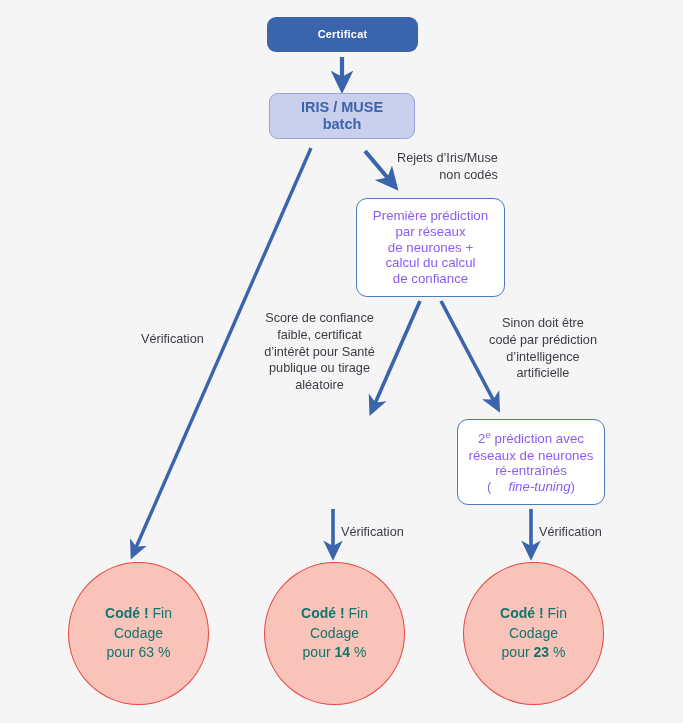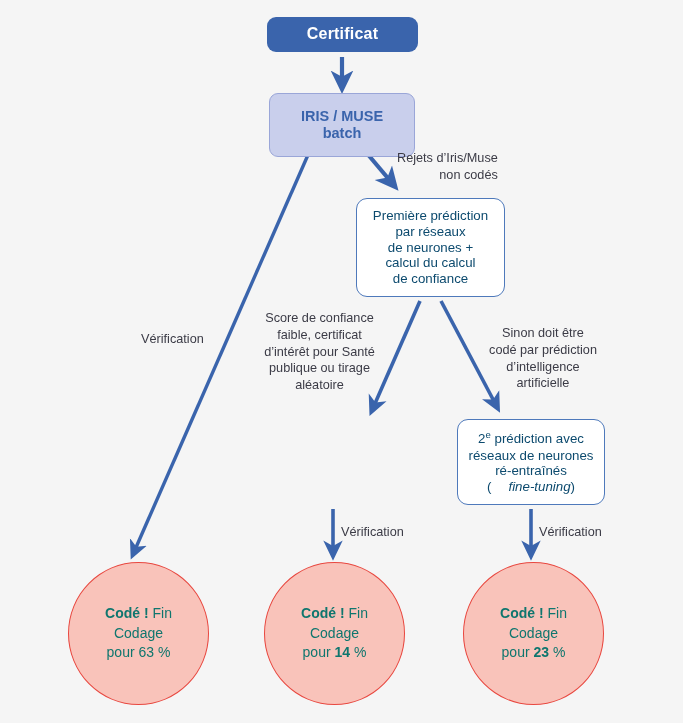--- a/index.html
+++ b/index.html
@@ -39,42 +39,42 @@
   }
 
   
   #node-certificat {
     left: 267px; top: 17px;
     width: 151px; height: 35px;
     background: #3a64ac;
     border-radius: 9px;
     color: #ffffff;
     font-weight: bold;
-    font-size: 16px;
+    font-size: 11px;
     letter-spacing: 0.2px;
   }
 
   
   #node-iris {
     left: 269px; top: 93px;
-    width: 146px; height: 64px;
+    width: 146px; height: 46px;
     background: #c9cfec;
     border: 1.2px solid #9aa6d8;
     border-radius: 9px;
     color: #3a64ac;
     font-weight: bold;
     font-size: 14.5px;
   }
 
   
   .box-white {
     background: #ffffff;
     border: 1.1px solid #4e79bb;
     border-radius: 11px;
-    color: #0c4a6e;
+    color: #8b5cf6;
     font-size: 13.3px;
   }
   #node-premiere {
     left: 356px; top: 198px;
     width: 149px; height: 99px;
   }
   #node-equipe {
     left: 259px; top: 423px;
     width: 148px; height: 82px;
     font-size: 13.8px;
@@ -110,21 +110,21 @@
     position: absolute;
     color: #3b3b46;
     font-size: 12.7px;
     line-height: 1.32;
     white-space: pre-line;
     text-align: right;
   }
   #lbl-rejets   { left: 397px; top: 150px; text-align: right; }
   #lbl-verif-1  { left: 141px; top: 331px; }
   #lbl-score    { left: 232px; top: 310px; width: 175px; text-align: center; }
-  #lbl-sinon    { left: 468px; top: 325px; width: 150px; text-align: center; }
+  #lbl-sinon    { left: 468px; top: 315px; width: 150px; text-align: center; }
   #lbl-verif-2  { left: 341px; top: 524px; }
   #lbl-verif-3  { left: 539px; top: 524px; }
 </style>
 </head>
 <body>
 
 <div id="canvas">
 
   <svg class="svg-layer" viewBox="0 0 683 723" xmlns="http://www.w3.org/2000/svg">
     <defs>

